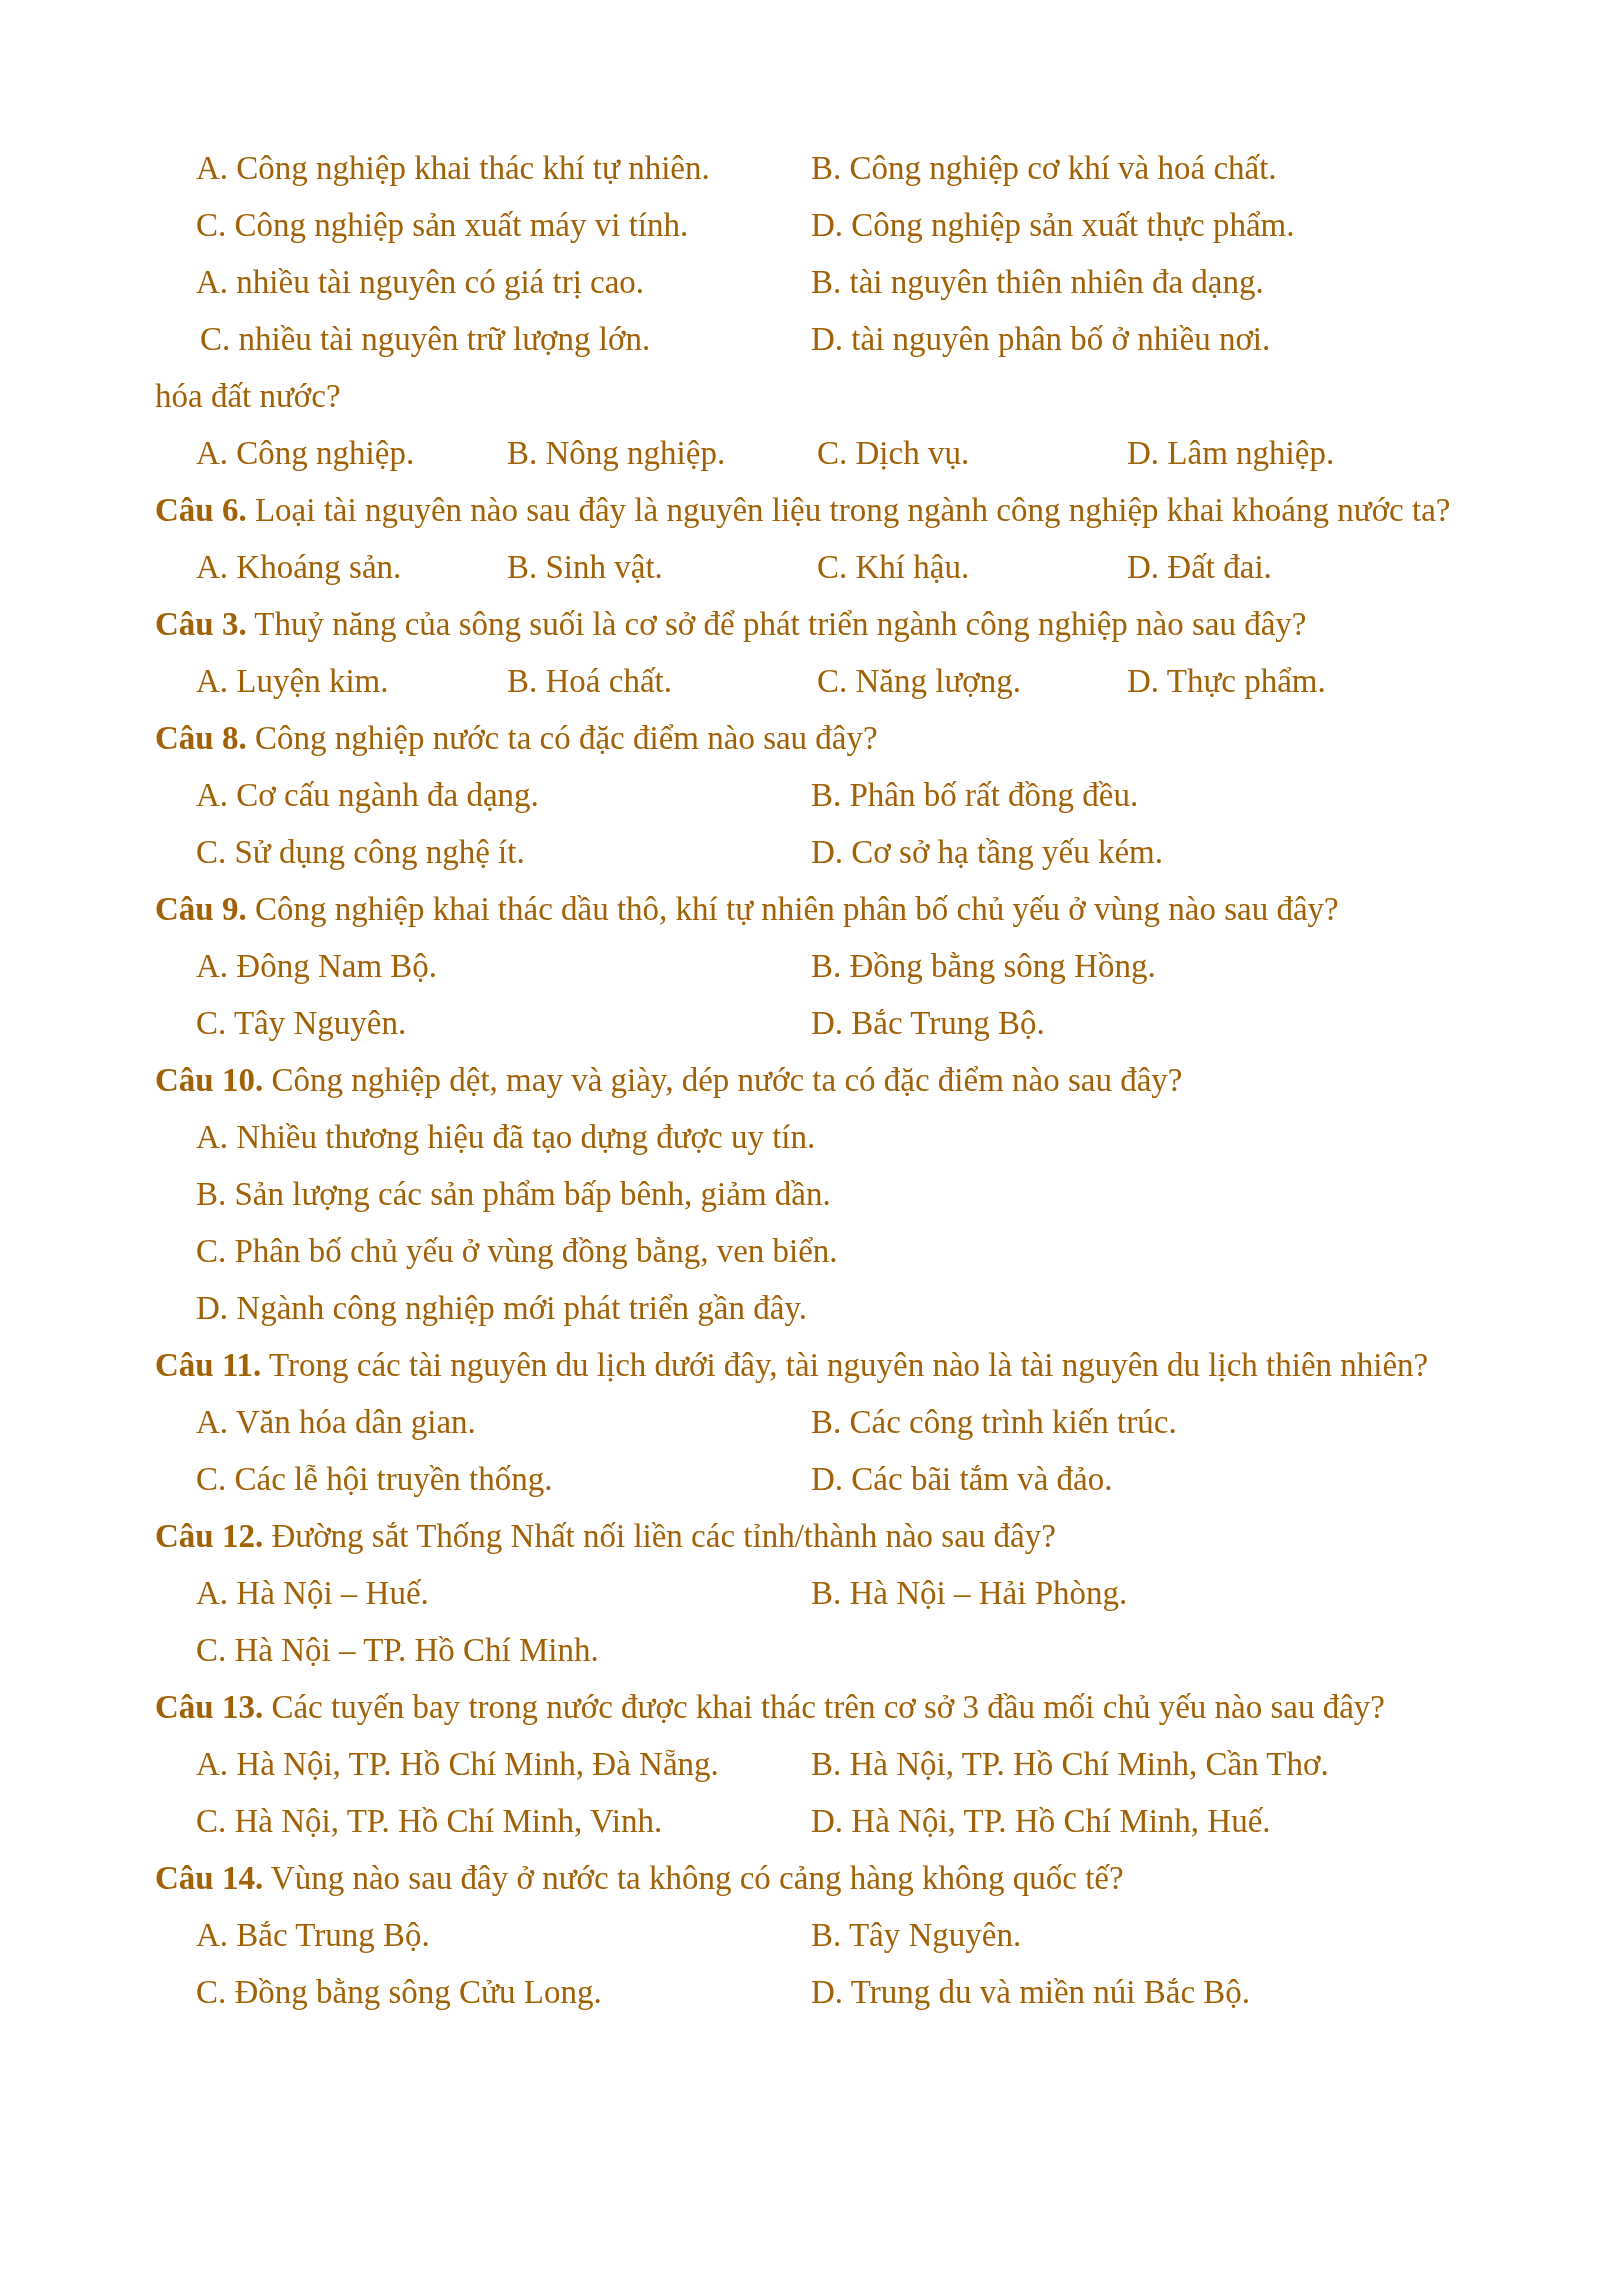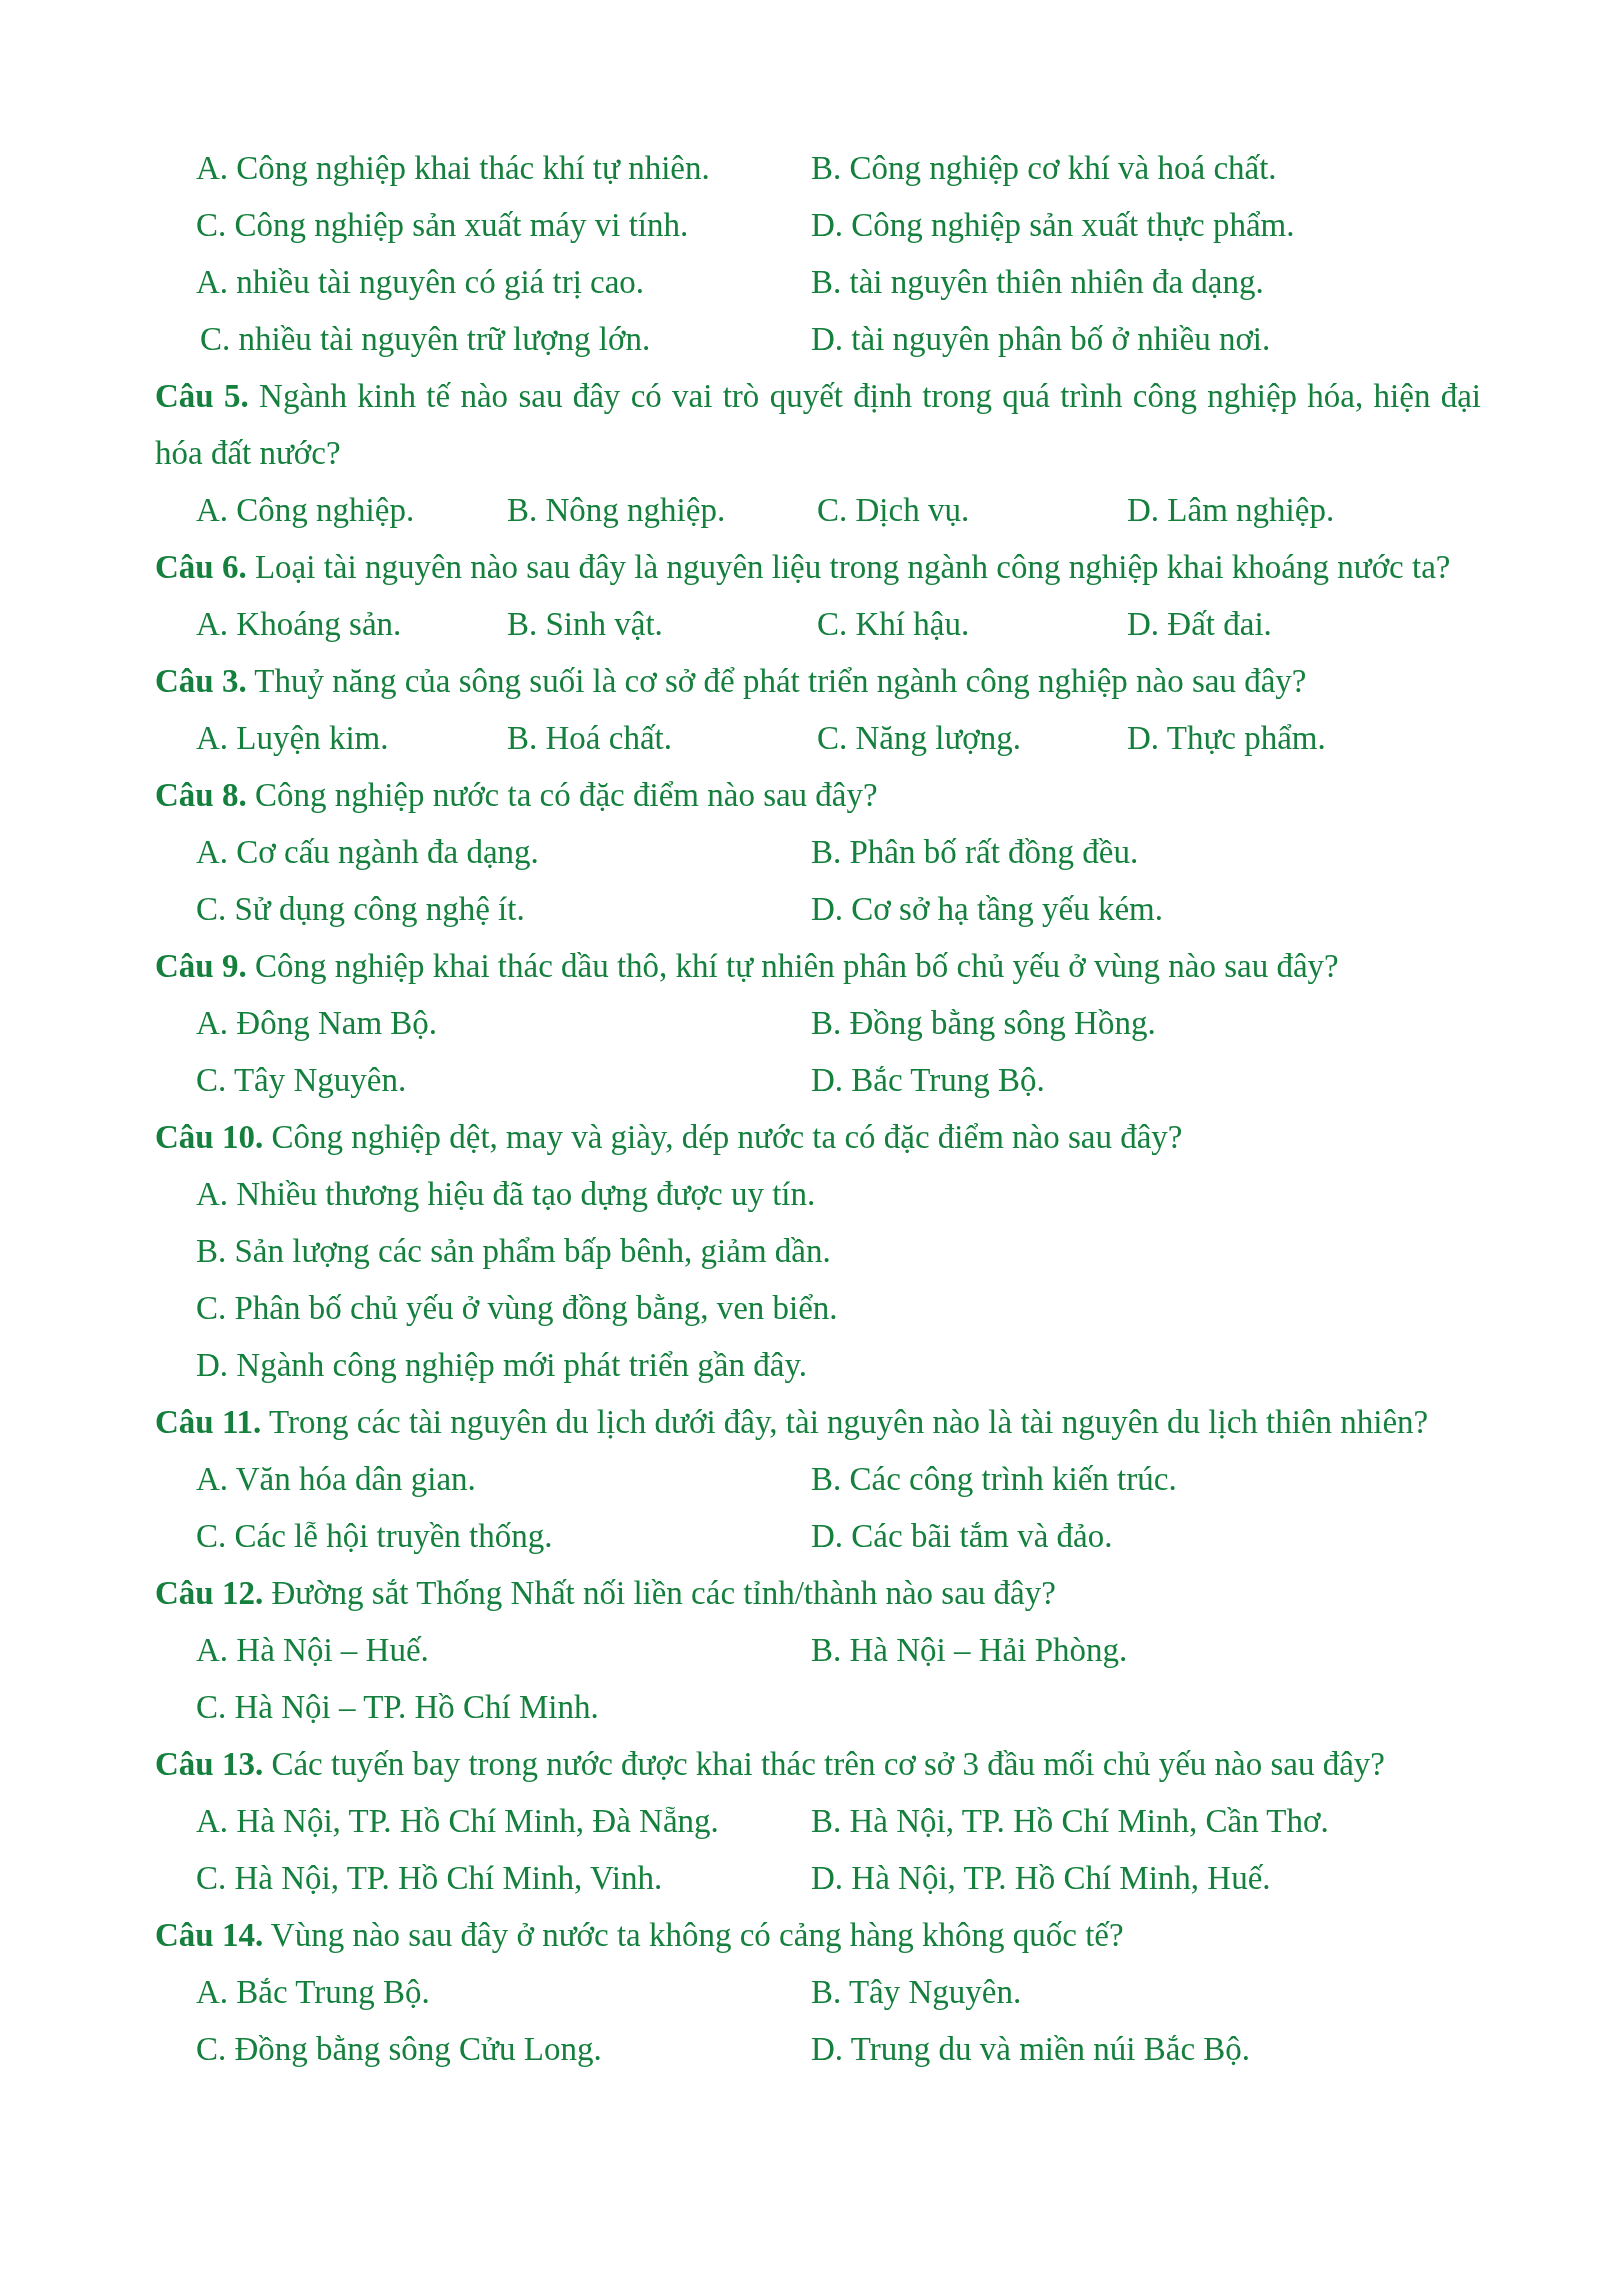--- a/index.html
+++ b/index.html
@@ -1,21 +1,21 @@
 <!DOCTYPE html>
 <html style="font-size:12.6px"><head>
 <meta charset="utf-8">
 <style>
   html, body { margin: 0; padding: 0; background: #fff; }
   .page {
     position: relative;
     width: 1623px;
     height: 2295px;
     background: #ffffff;
-    color: #15803d;
+    color: #a16207;
     font-family: "Liberation Serif", "DejaVu Serif", serif;
     font-size: 33px;
     overflow: hidden;
   }
   .content { position: absolute; left: 0; top: 140px; right: 0; }
   .row { position: relative; height: 57px; line-height: 57px; white-space: nowrap; }
   .qline { position: absolute; left: 155px; }
   .qline.justify {
     width: 1326px;
     text-align: justify;
@@ -37,23 +37,20 @@
         <span class="opt" style="left: 196px;"><span>C.</span> <span>Công nghiệp sản xuất máy vi tính.</span></span>
         <span class="opt" style="left: 811px;"><span>D.</span> <span>Công nghiệp sản xuất thực phẩm.</span></span>
       </div>
       <div class="row">
         <span class="opt" style="left: 196px;"><span>A.</span> <span>nhiều tài nguyên có giá trị cao.</span></span>
         <span class="opt" style="left: 811px;"><span>B.</span> <span>tài nguyên thiên nhiên đa dạng.</span></span>
       </div>
       <div class="row">
         <span class="opt" style="left: 200px;"><span>C.</span> <span>nhiều tài nguyên trữ lượng lớn.</span></span>
         <span class="opt" style="left: 811px;"><span>D.</span> <span>tài nguyên phân bố ở nhiều nơi.</span></span>
-      </div>
-      <div class="row">
-        <div class="qline justify"><span class="qnum">Câu 5.</span> <span>Ngành kinh tế nào sau đây có vai trò quyết định trong quá trình công nghiệp hóa, hiện đại</span></div>
       </div>
       <div class="row">
         <div class="qline"><span>hóa đất nước?</span></div>
       </div>
       <div class="row">
         <span class="opt" style="left: 196px;"><span>A.</span> <span>Công nghiệp.</span></span>
         <span class="opt" style="left: 507px;"><span>B.</span> <span>Nông nghiệp.</span></span>
         <span class="opt" style="left: 817px;"><span>C.</span> <span>Dịch vụ.</span></span>
         <span class="opt" style="left: 1127px;"><span>D.</span> <span>Lâm nghiệp.</span></span>
       </div>

